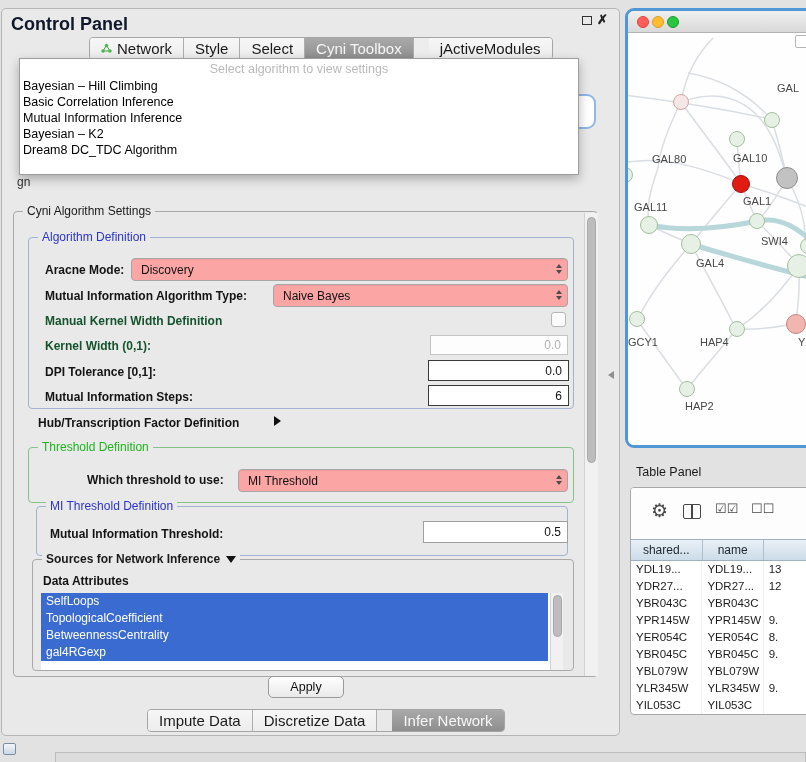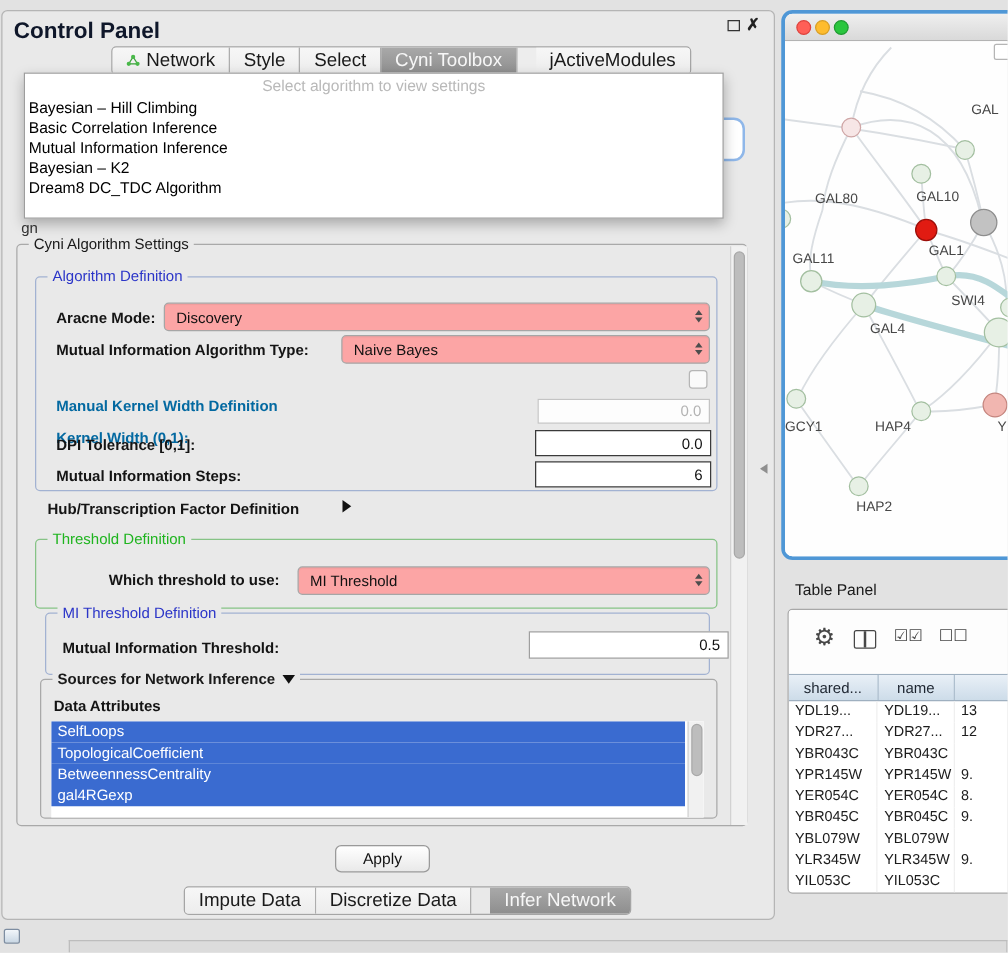--- a/index.html
+++ b/index.html
@@ -33,21 +33,21 @@
   
   .groupbox { position:absolute; border:1px solid #a9a9a9; border-radius:4px; }
   .legend { position:absolute; top:-8px; left:9px; background:#e9e9e9; padding:0 4px; font-size:12px; white-space:nowrap; color:#1a1a1a; }
   .legend.blue { color:#2b35c8; }
   .legend.green { color:#1fb41f; }
   .legend.boldleg { font-weight:bold; display:flex; align-items:center; gap:6px; }
   .groupbox.blueb { border-color:#a2b2d2; }
   .groupbox.greenb { border-color:#86c386; }
 
   .lbl { position:absolute; font-size:12px; font-weight:bold; color:#141414; white-space:nowrap; line-height:16px; }
-  .lbl.disabled { color:#0369a1;margin-top:20px; }
+  .lbl.disabled { color:#14532d; }
 
   .combo { position:absolute; background:#fca5a5; border:1px solid #a6a6a6; border-radius:4px; height:23px;
     font-size:12px; color:#111; display:flex; align-items:center; padding-left:9px;
     box-shadow:inset 0 1px 1px rgba(0,0,0,0.05); }
   .combo .arrows { position:absolute; right:5px; top:5px; display:flex; flex-direction:column; align-items:center; gap:2px; }
   .tri-up { width:0; height:0; border-left:3.5px solid transparent; border-right:3.5px solid transparent; border-bottom:4.5px solid #4d4d4d; }
   .tri-down { width:0; height:0; border-left:3.5px solid transparent; border-right:3.5px solid transparent; border-top:4.5px solid #4d4d4d; }
 
   .field { position:absolute; background:#fff; border:1px solid #9f9f9f; font-size:12px; color:#111;
     display:flex; align-items:center; justify-content:flex-end; padding-right:6px; }
@@ -152,21 +152,21 @@
     <div class="placeholder">Select algorithm to view settings</div>
     <div class="item">Bayesian – Hill Climbing</div>
     <div class="item">Basic Correlation Inference</div>
     <div class="item">Mutual Information Inference</div>
     <div class="item">Bayesian – K2</div>
     <div class="item">Dream8 DC_TDC Algorithm</div>
   </div>
 
   <span class="fragment">gn</span>
 
-  <div class="groupbox" style="left:11px; top:186px; width:585px; height:466px;">
+  <div class="groupbox" style="left:11px; top:202px; width:585px; height:466px;">
     <span class="legend">Cyni Algorithm Settings</span>
 
     <div class="groupbox blueb" style="left:14px; top:25px; width:546px; height:172px;">
       <span class="legend blue">Algorithm Definition</span>
 
       <span class="lbl" style="left:16px; top:24px;">Aracne Mode:</span>
       <div class="combo" style="left:102px; top:20px; width:437px;">
         <span>Discovery</span>
         <span class="arrows">
             <span class="tri-up"></span>
@@ -213,21 +213,21 @@
         <span class="arrows">
             <span class="tri-up"></span>
             <span class="tri-down"></span>
           </span>
       </div>
     </div>
 
     <div class="groupbox blueb" style="left:22px; top:294px; width:532px; height:50px;">
       <span class="legend blue">MI Threshold Definition</span>
       <span class="lbl" style="left:13px; top:19px;">Mutual Information Threshold:</span>
-      <div class="field" style="left:386px; top:14px; width:160px; height:22px;">
+      <div class="field" style="left:386px; top:14px; width:145px; height:22px;">
         <span>0.5</span>
       </div>
     </div>
 
     <div class="groupbox" style="left:18px; top:347px; width:542px; height:112px;">
       <span class="legend boldleg">
         <span>Sources for Network Inference</span>
         <span class="tri-dn-big"></span>
       </span>
       <span class="lbl" style="left:10px; top:13px;">Data Attributes</span>

